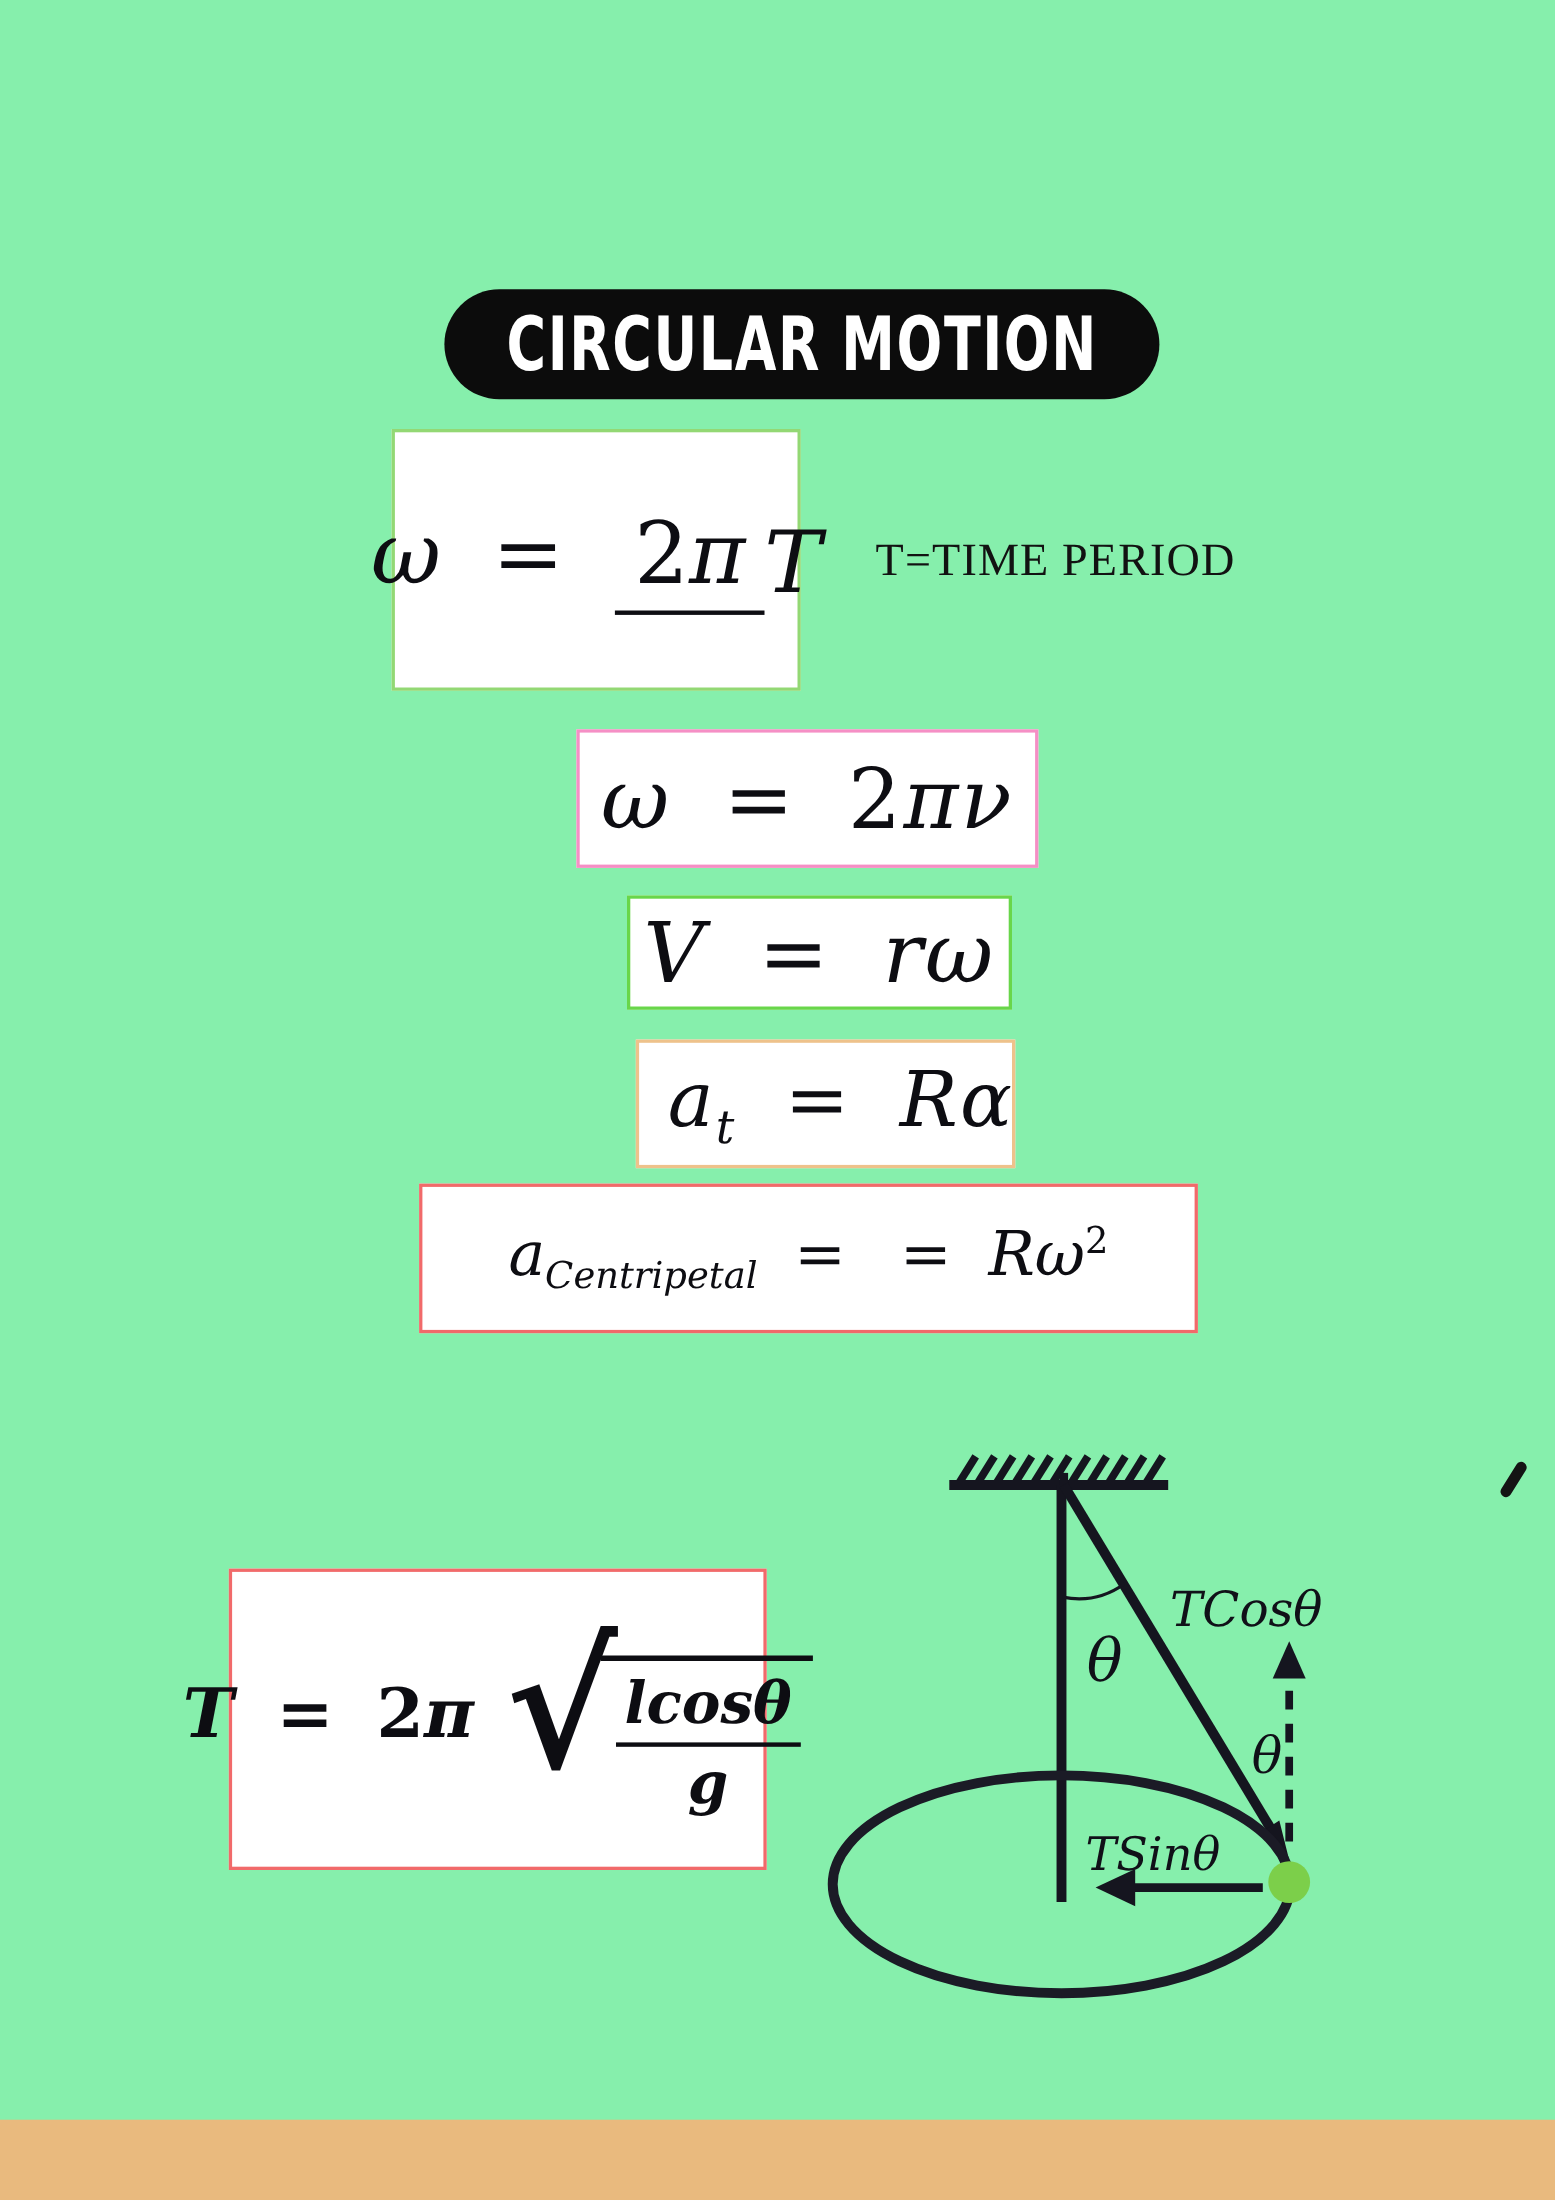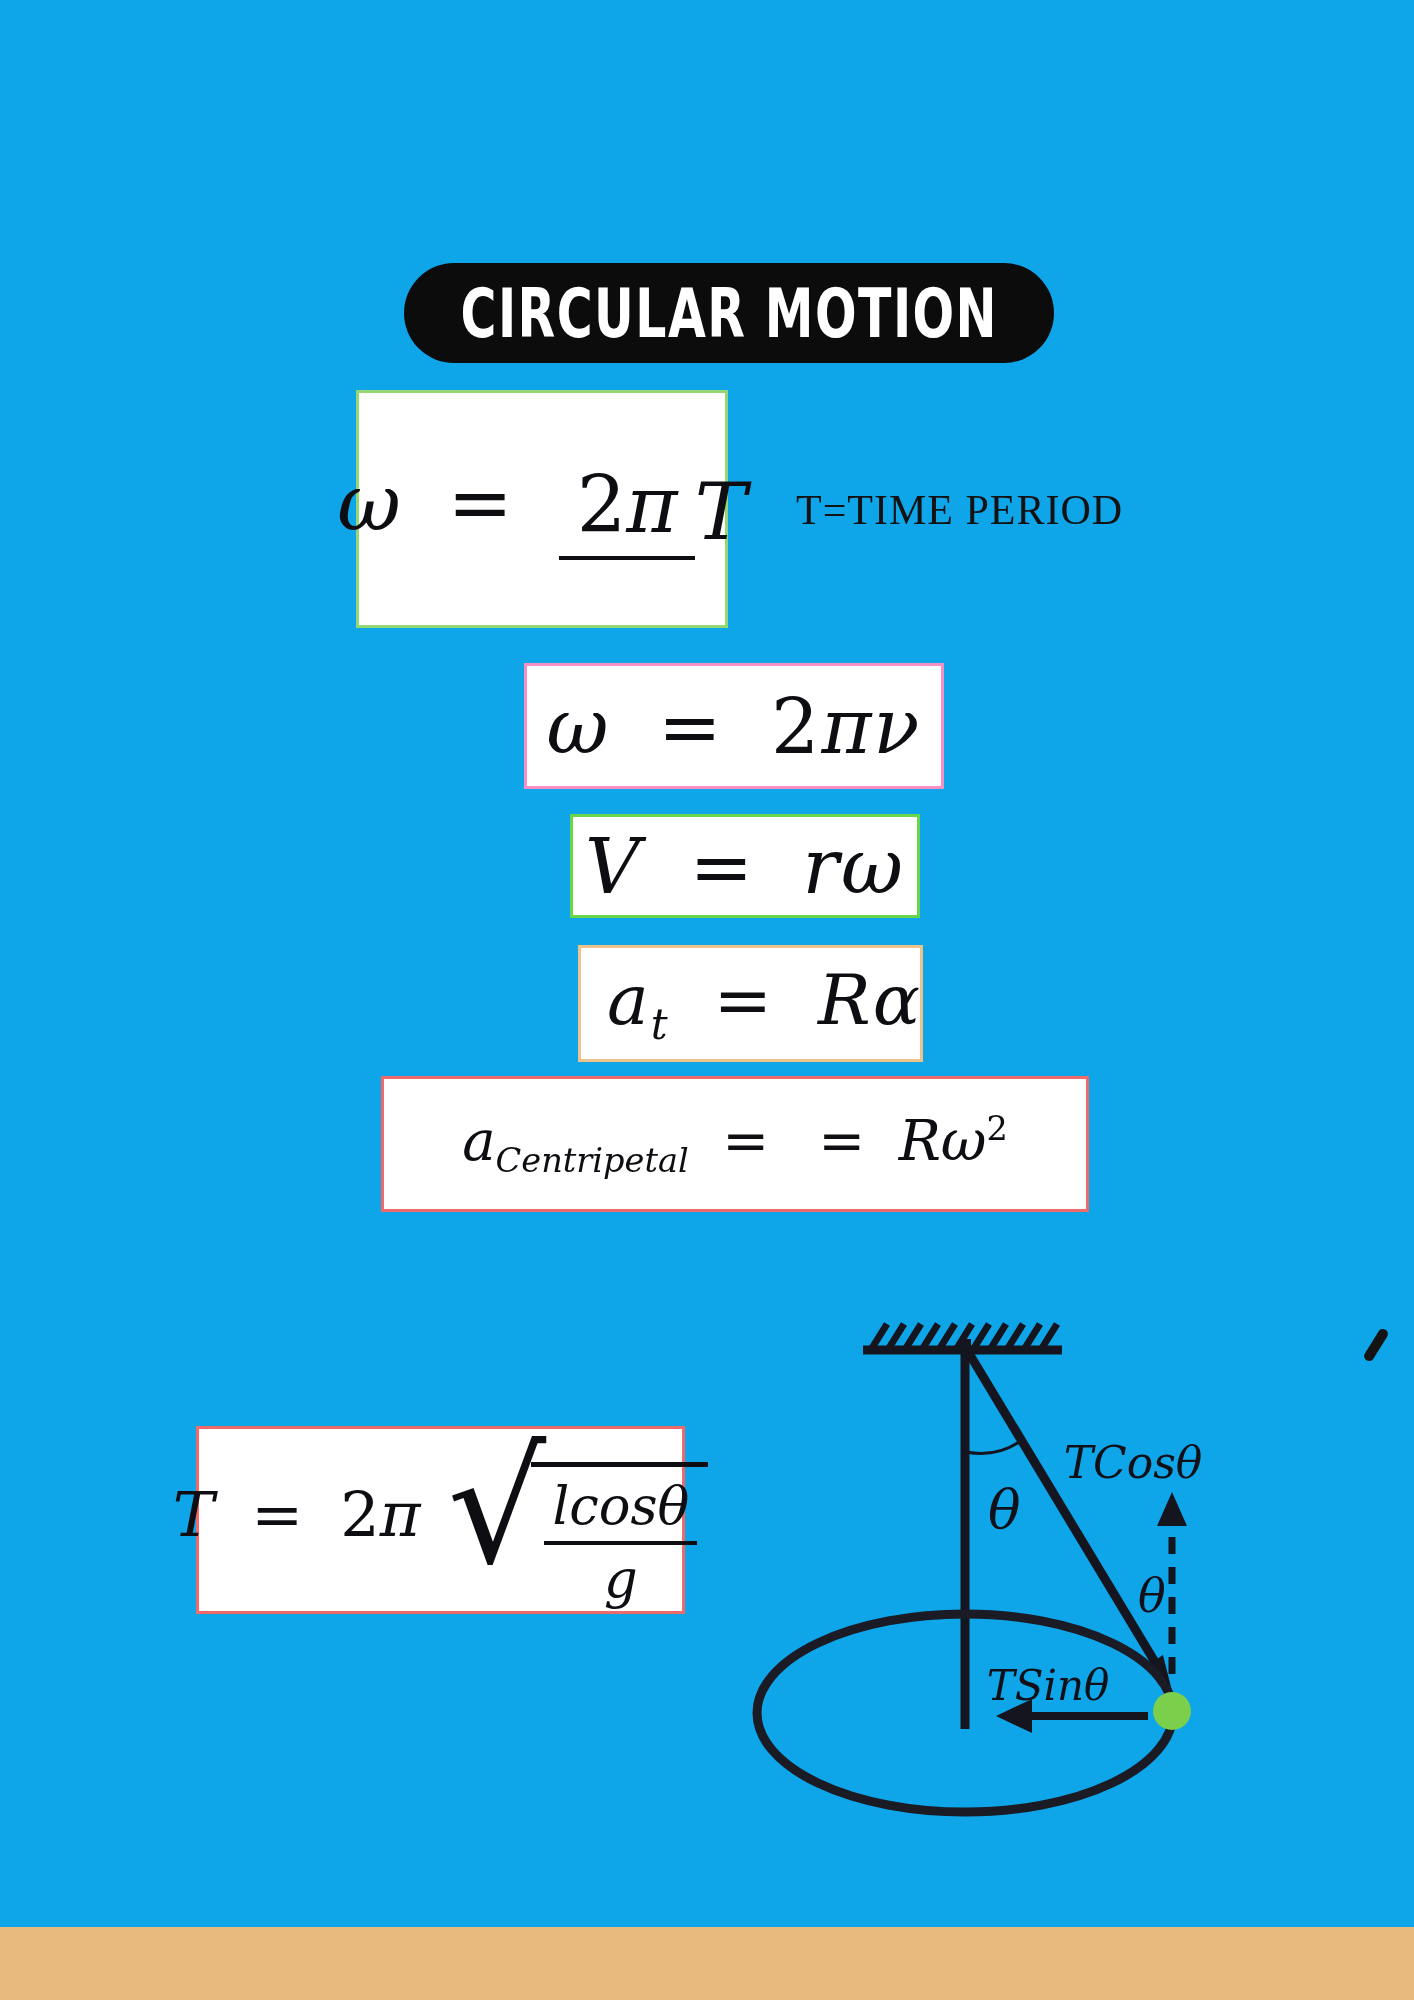--- a/index.html
+++ b/index.html
@@ -1,19 +1,19 @@
 <!DOCTYPE html>
 <html><head>
 <meta charset="utf-8">
 <style>
   * { margin:0; padding:0; box-sizing:border-box; }
   html,body { background:#e8e8e8; }
   .page {
     position:relative; width:1414px; height:2000px;
-    background:#0ea5e9; overflow:hidden; margin:0 auto;
+    background:#86efac; overflow:hidden; margin:0 auto;
     font-family:"DejaVu Serif", serif; color:#0d0d12;
   }
 
   
   .title-pill {
     position:absolute; left:404px; top:263px; width:650px; height:100px;
     background:#0c0c0c; border-radius:52px;
     display:flex; align-items:center; justify-content:center;
   }
   .title-text {
@@ -37,21 +37,21 @@
 
   .frac { display:inline-flex; flex-direction:row; align-items:center; vertical-align:middle; }
   .frac .num { display:inline-block; border-bottom:4px solid #0d0d12; padding:0 0.22em 0.08em 0.22em; text-align:center; }
   .frac .den { display:inline-block; padding-top:0.06em; text-align:center; }
 
   .box-omega-period { left:356px; top:390px; width:372px; height:238px; border:3px solid #93d874; font-size:78px; }
   .box-omega-nu     { left:524px; top:663px; width:420px; height:126px; border:3px solid #f58fc5; font-size:76px; letter-spacing:2px; }
   .box-v-r-omega    { left:570px; top:814px; width:350px; height:104px; border:3px solid #69d64a; font-size:76px; letter-spacing:2px; }
   .box-tangential   { left:578px; top:945px; width:345px; height:117px; border:3px solid #eec28b; font-size:70px; letter-spacing:2px;padding-left:28px; }
   .box-centripetal  { left:381px; top:1076px; width:708px; height:136px; border:3px solid #f16a6a; font-size:56px; }
-  .box-pendulum     { left:196px; top:1426px; width:489px; height:188px; border:3px solid #f16a6a; font-size:62px; }
+  .box-pendulum     { left:208px; top:1426px; width:489px; height:274px; border:3px solid #f16a6a; font-size:62px;font-weight:bold; }
 
   
   .rad { display:inline-flex; align-items:flex-start; vertical-align:middle; margin-left:0.12em; }
   .rad-sign { font-style:normal; font-size:2.5em; line-height:1; margin-right:-0.10em; }
   .rad-body { margin-top:0.50em; border-top:5px solid #0d0d12; padding:0.12em 0.18em 0 0.22em; }
   .rad-body .rnum { display:block; border-bottom:4px solid #0d0d12; padding:0 0.15em 0.10em 0.15em; text-align:center; font-size:0.85em; }
   .rad-body .rden { display:block; padding-top:0.06em; text-align:center; font-size:0.85em; }
 
   
   .side-label {

